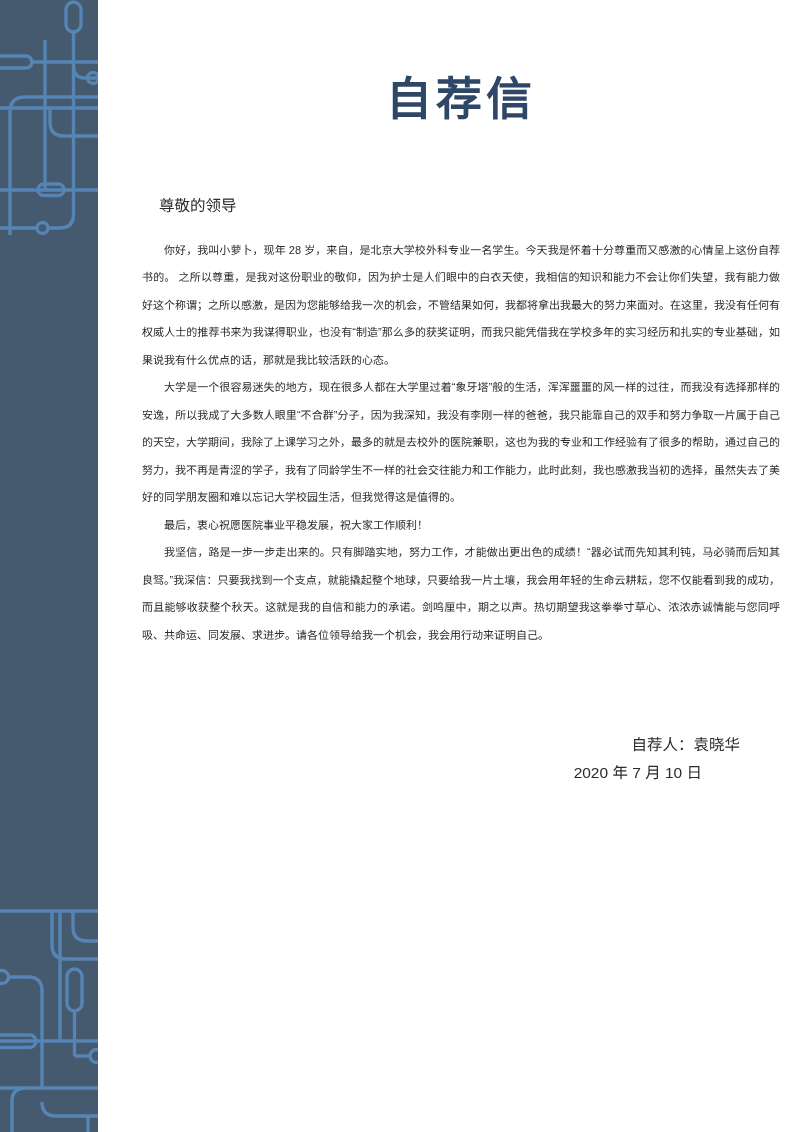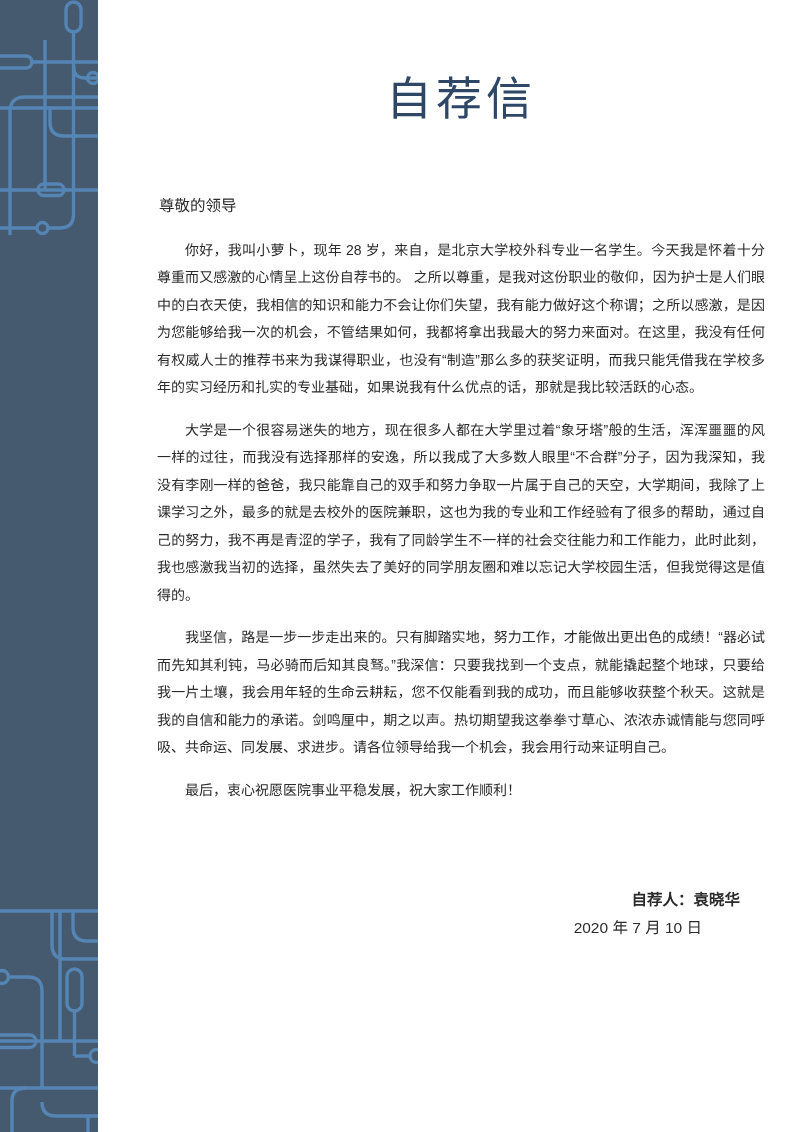--- a/index.html
+++ b/index.html
@@ -30,47 +30,47 @@
   
   .content{
     position:absolute;left:142px;top:0;width:638px;
   }
   .letter-title{
     margin:0;
     padding-top:70px;
     text-align:center;
     font-size:46px;
     line-height:58px;
-    font-weight:normal;
+    font-weight:bold;
     letter-spacing:4px;
     color:var(--title-color,#2F4766);
   }
   .body-text{margin-top:64px;}
   .salutation{
     margin:17px;
     font-size:15.5px;line-height:27.5px;
     color:var(--text-color,#2B2B2B);
   }
   p.para{
-    margin:15px;
-    font-size:14px;
+    margin:0;
+    font-size:11px;
     line-height:27.5px;
     text-align:justify;
     text-justify:inter-ideograph;
     color:var(--text-color,#2B2B2B);
     text-indent:2em;
   }
   .signature{
     margin-top:82px;
     text-align:right;
     font-size:15.5px;
     line-height:28px;
     color:var(--text-color,#2B2B2B);
   }
-  .sign-name{padding-right:40px;font-weight:bold;}
+  .sign-name{padding-right:40px;}
   .sign-date{padding-right:78px;}
 </style>
 </head>
 <body>
 
 <div class="page">
 
   <div class="sidebar">
     <svg class="pattern top" width="98" height="235" viewBox="0 0 98 235" xmlns="http://www.w3.org/2000/svg">
       <rect x="66" y="2" width="15" height="30" rx="7.5"></rect>
@@ -109,22 +109,22 @@
     </svg>
   </div>
 
   <div class="content">
     <h1 class="letter-title">自荐信</h1>
 
     <div class="body-text">
       <div class="salutation">尊敬的领导</div>
       <p class="para">你好，我叫小萝卜，现年 28 岁，来自，是北京大学校外科专业一名学生。今天我是怀着十分尊重而又感激的心情呈上这份自荐书的。 之所以尊重，是我对这份职业的敬仰，因为护士是人们眼中的白衣天使，我相信的知识和能力不会让你们失望，我有能力做好这个称谓；之所以感激，是因为您能够给我一次的机会，不管结果如何，我都将拿出我最大的努力来面对。在这里，我没有任何有权威人士的推荐书来为我谋得职业，也没有“制造”那么多的获奖证明，而我只能凭借我在学校多年的实习经历和扎实的专业基础，如果说我有什么优点的话，那就是我比较活跃的心态。</p>
       <p class="para">大学是一个很容易迷失的地方，现在很多人都在大学里过着“象牙塔”般的生活，浑浑噩噩的风一样的过往，而我没有选择那样的安逸，所以我成了大多数人眼里“不合群”分子，因为我深知，我没有李刚一样的爸爸，我只能靠自己的双手和努力争取一片属于自己的天空，大学期间，我除了上课学习之外，最多的就是去校外的医院兼职，这也为我的专业和工作经验有了很多的帮助，通过自己的努力，我不再是青涩的学子，我有了同龄学生不一样的社会交往能力和工作能力，此时此刻，我也感激我当初的选择，虽然失去了美好的同学朋友圈和难以忘记大学校园生活，但我觉得这是值得的。</p>
+      <p class="para">最后，衷心祝愿医院事业平稳发展，祝大家工作顺利！</p>
       <p class="para">我坚信，路是一步一步走出来的。只有脚踏实地，努力工作，才能做出更出色的成绩！“器必试而先知其利钝，马必骑而后知其良驽。”我深信：只要我找到一个支点，就能撬起整个地球，只要给我一片土壤，我会用年轻的生命云耕耘，您不仅能看到我的成功，而且能够收获整个秋天。这就是我的自信和能力的承诺。剑鸣厘中，期之以声。热切期望我这拳拳寸草心、浓浓赤诚情能与您同呼吸、共命运、同发展、求进步。请各位领导给我一个机会，我会用行动来证明自己。</p>
-      <p class="para">最后，衷心祝愿医院事业平稳发展，祝大家工作顺利！</p>
     </div>
 
     <div class="signature">
       <div class="sign-name">自荐人：袁晓华</div>
       <div class="sign-date">2020 年 7 月 10 日</div>
     </div>
   </div>
 
 </div>
 

